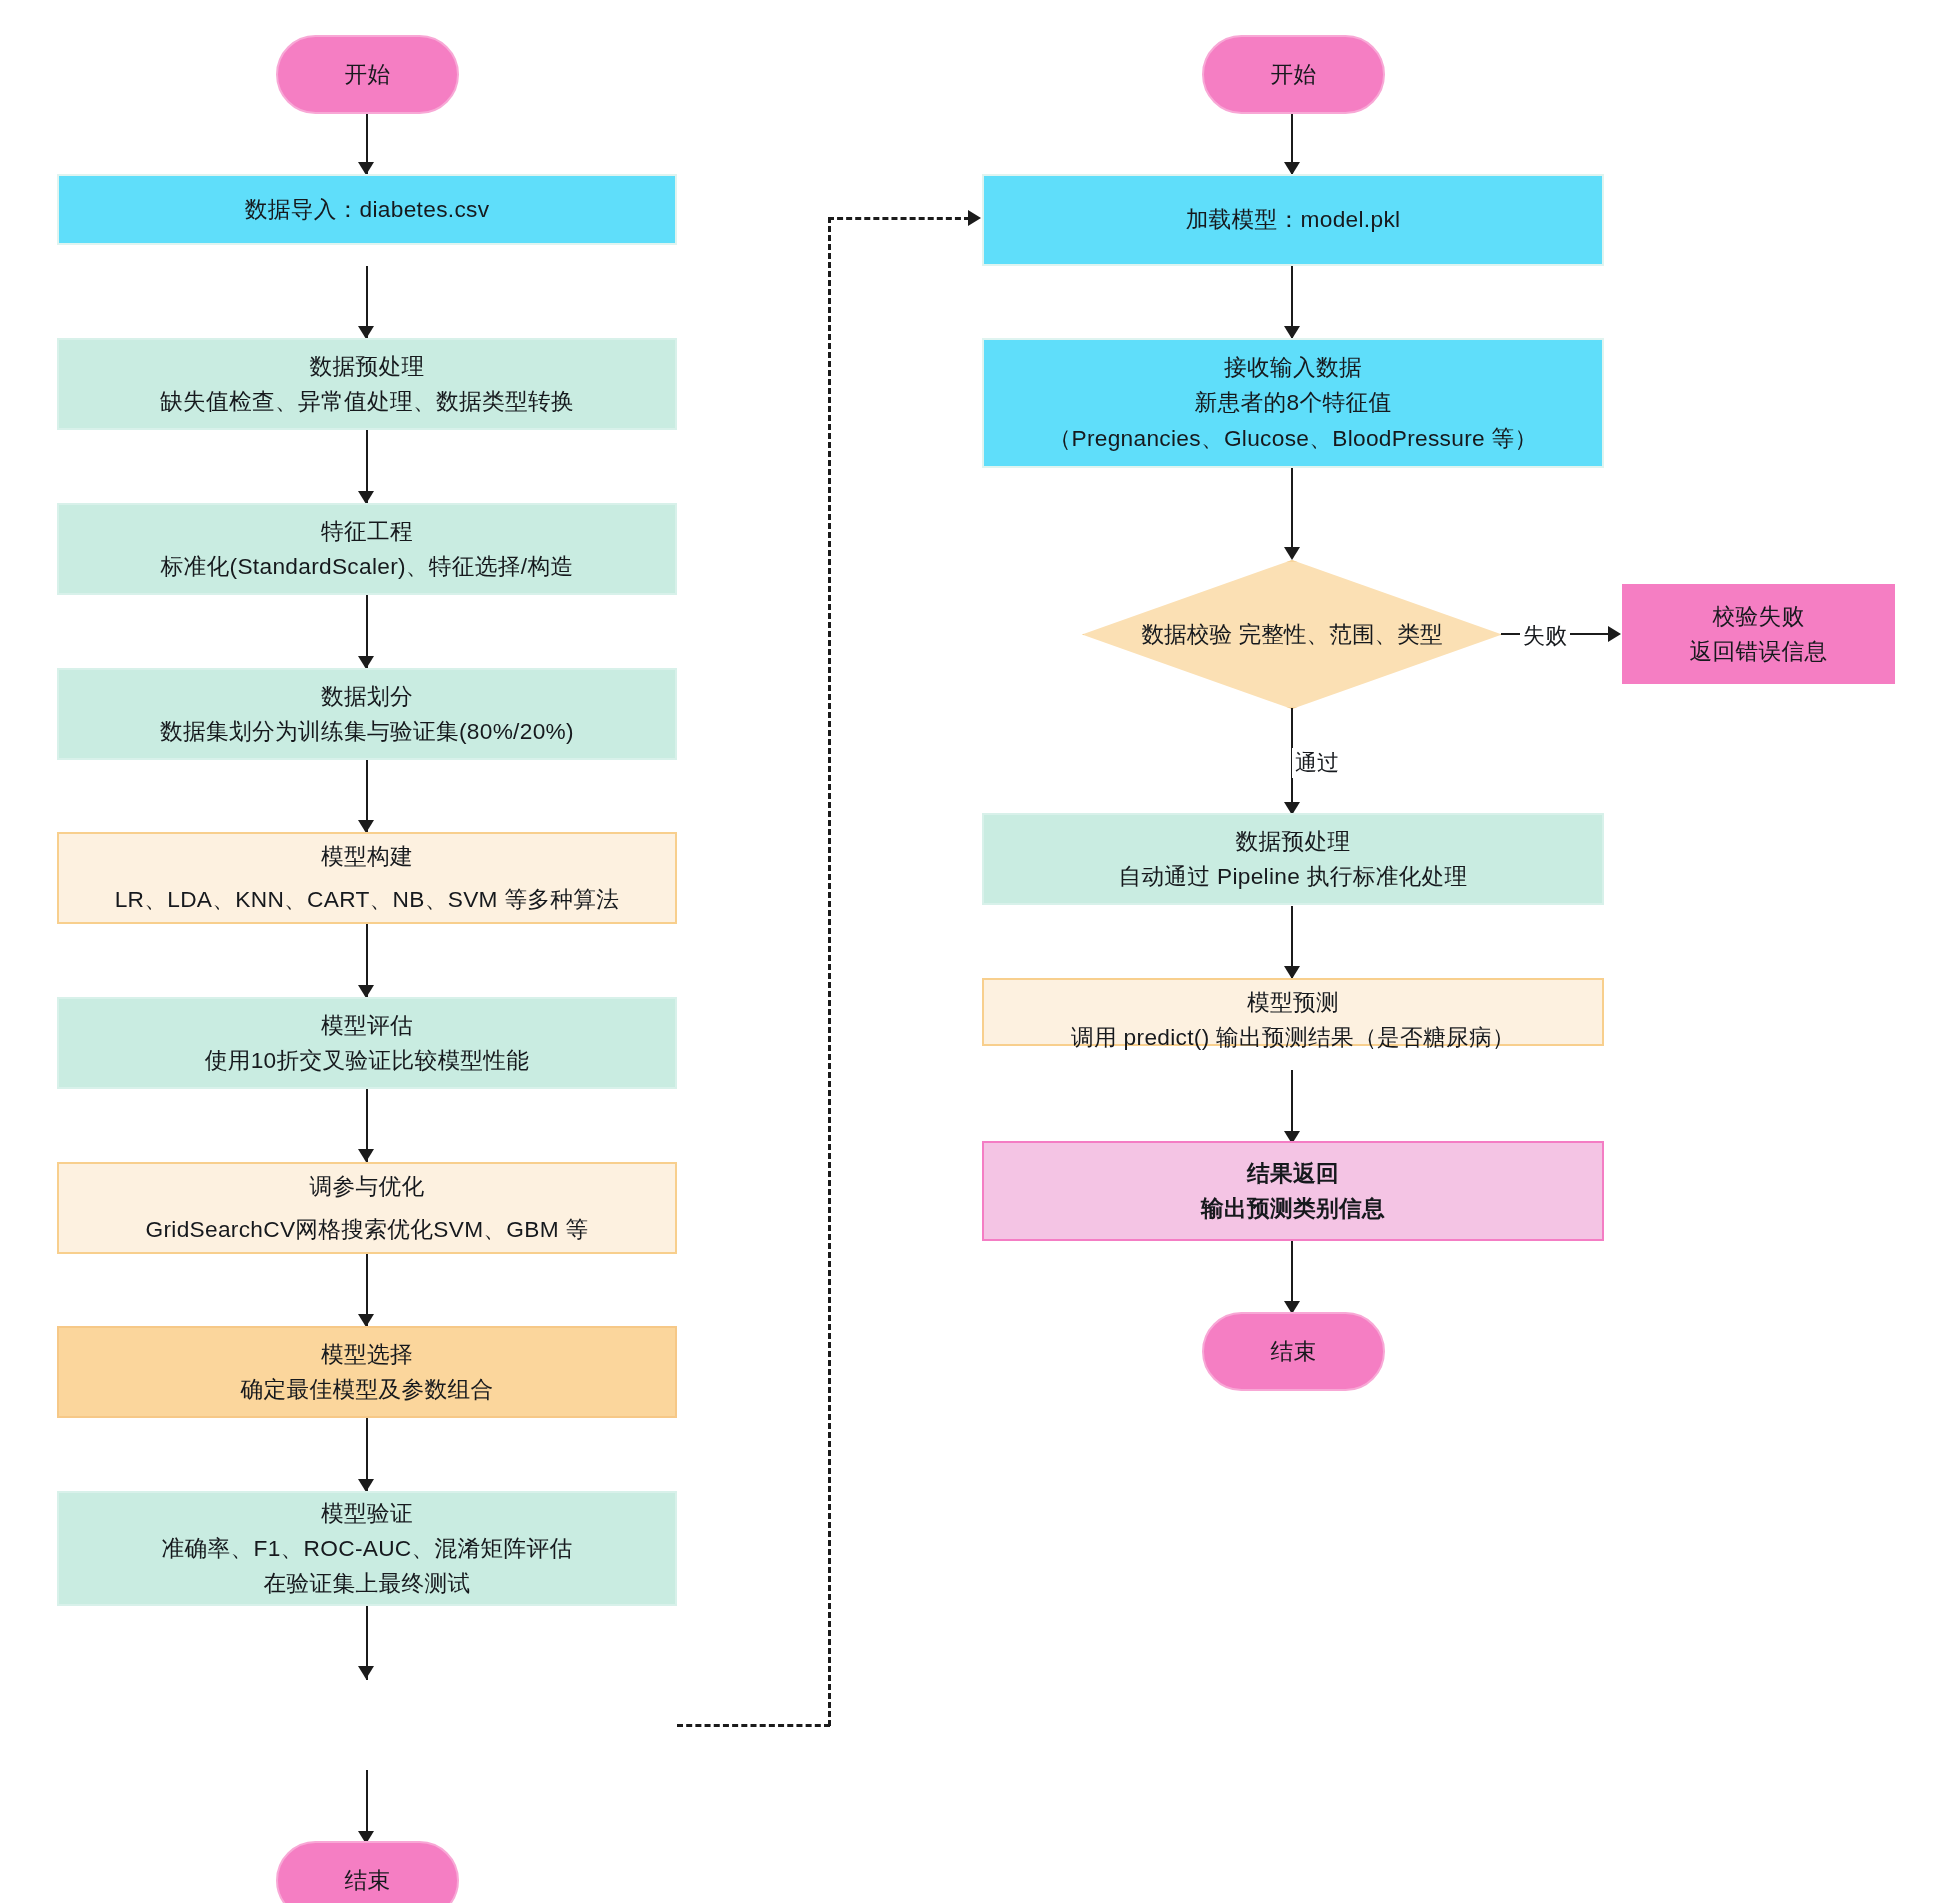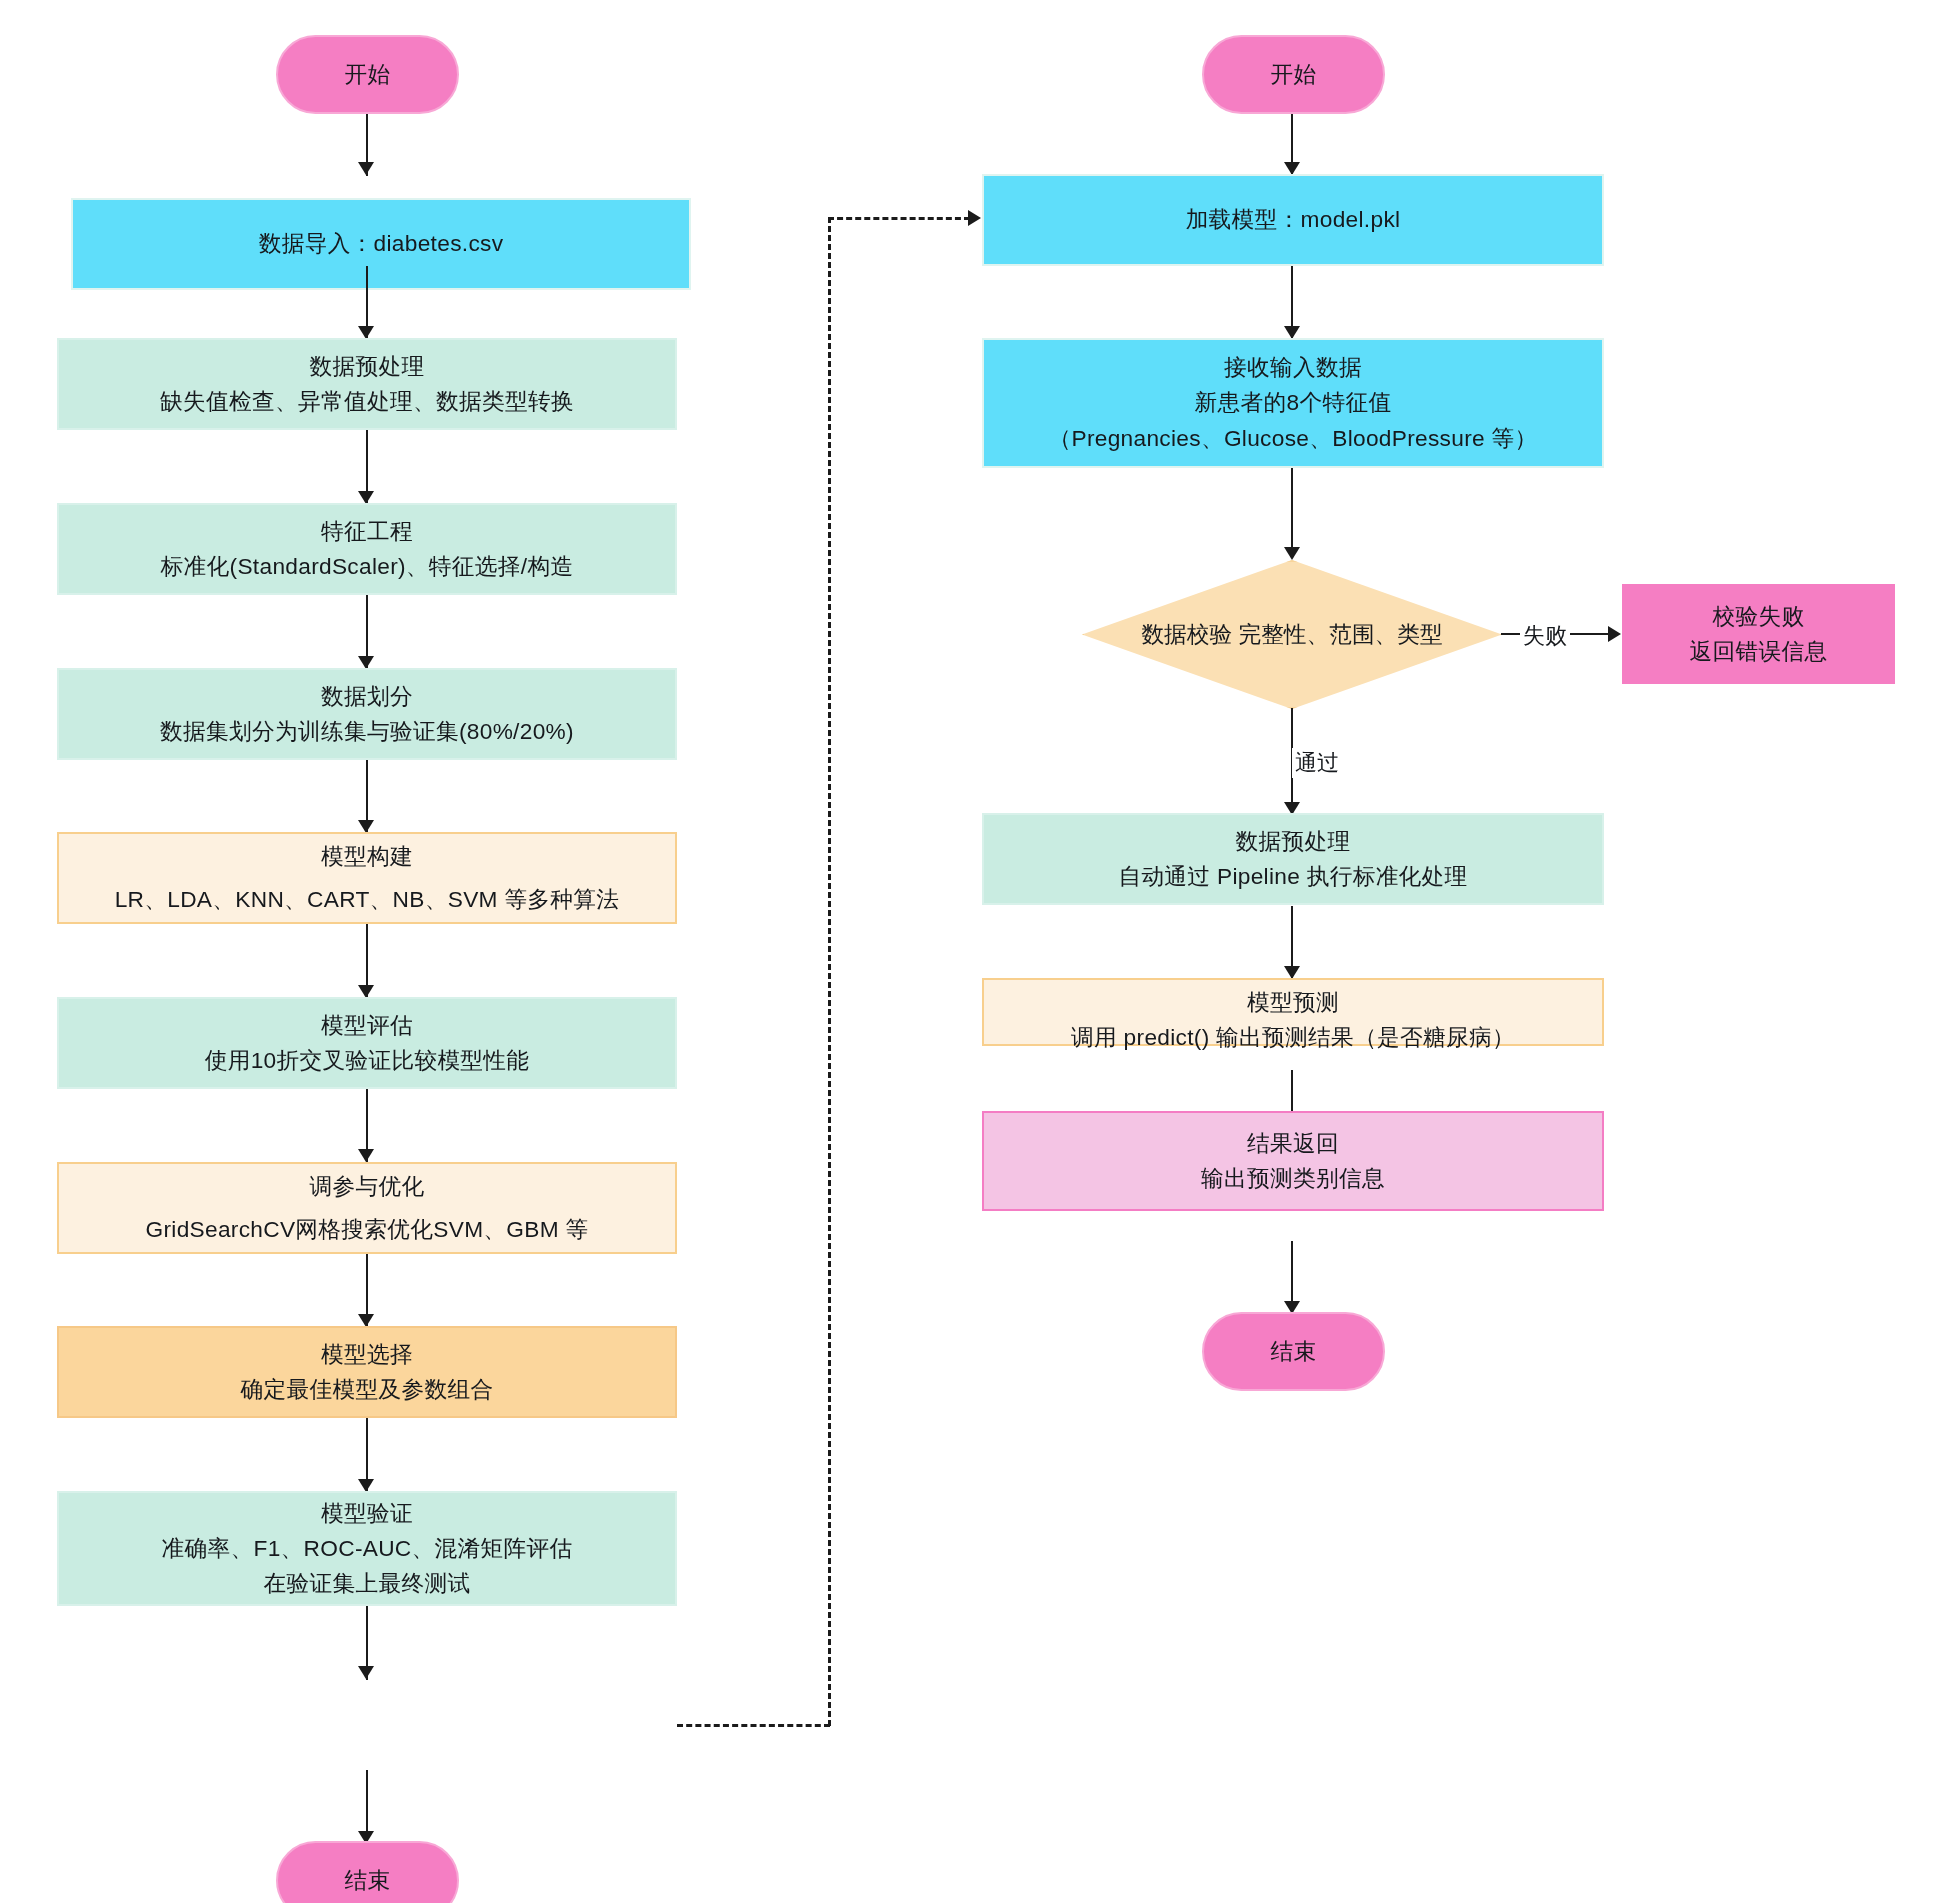--- a/index.html
+++ b/index.html
@@ -132,21 +132,21 @@
 <body>
 
 <div id="canvas">
 
   <div class="node terminator" style="left:276px;top:35px;width:183px;height:79px;">
     <span class="ln">开始</span>
   </div>
   <div class="edge vline" style="left:366px;top:114px;height:62px;"></div>
   <div class="arrow-down" style="left:358px;top:162px;"></div>
 
-  <div class="node io-cyan" style="left:71px;top:174px;width:620px;height:92px;margin-top:24px;">
+  <div class="node io-cyan" style="left:57px;top:174px;width:620px;height:71px;">
     <span class="ln">数据导入：diabetes.csv</span>
   </div>
   <div class="edge vline" style="left:366px;top:266px;height:74px;"></div>
   <div class="arrow-down" style="left:358px;top:326px;"></div>
 
   <div class="node proc-mint" style="left:57px;top:338px;width:620px;height:92px;">
     <span class="ln">数据预处理</span>
     <span class="ln">缺失值检查、异常值处理、数据类型转换</span>
   </div>
   <div class="edge vline" style="left:366px;top:430px;height:74px;"></div>
@@ -262,21 +262,21 @@
   <div class="edge vline" style="left:1291px;top:906px;height:74px;"></div>
   <div class="arrow-down" style="left:1284px;top:966px;"></div>
 
   <div class="node proc-cream" style="left:982px;top:978px;width:622px;height:68px;">
     <span class="ln">模型预测</span>
     <span class="ln">调用 predict() 输出预测结果（是否糖尿病）</span>
   </div>
   <div class="edge vline" style="left:1291px;top:1070px;height:74px;"></div>
   <div class="arrow-down" style="left:1284px;top:1131px;"></div>
 
-  <div class="node result-pink" style="left:982px;top:1111px;width:622px;height:100px;">
+  <div class="node result-pink" style="left:982px;top:1141px;width:622px;height:100px;font-weight:bold;">
     <span class="ln">结果返回</span>
     <span class="ln">输出预测类别信息</span>
   </div>
   <div class="edge vline" style="left:1291px;top:1241px;height:74px;"></div>
   <div class="arrow-down" style="left:1284px;top:1301px;"></div>
 
   <div class="node terminator" style="left:1202px;top:1312px;width:183px;height:79px;">
     <span class="ln">结束</span>
   </div>
 

